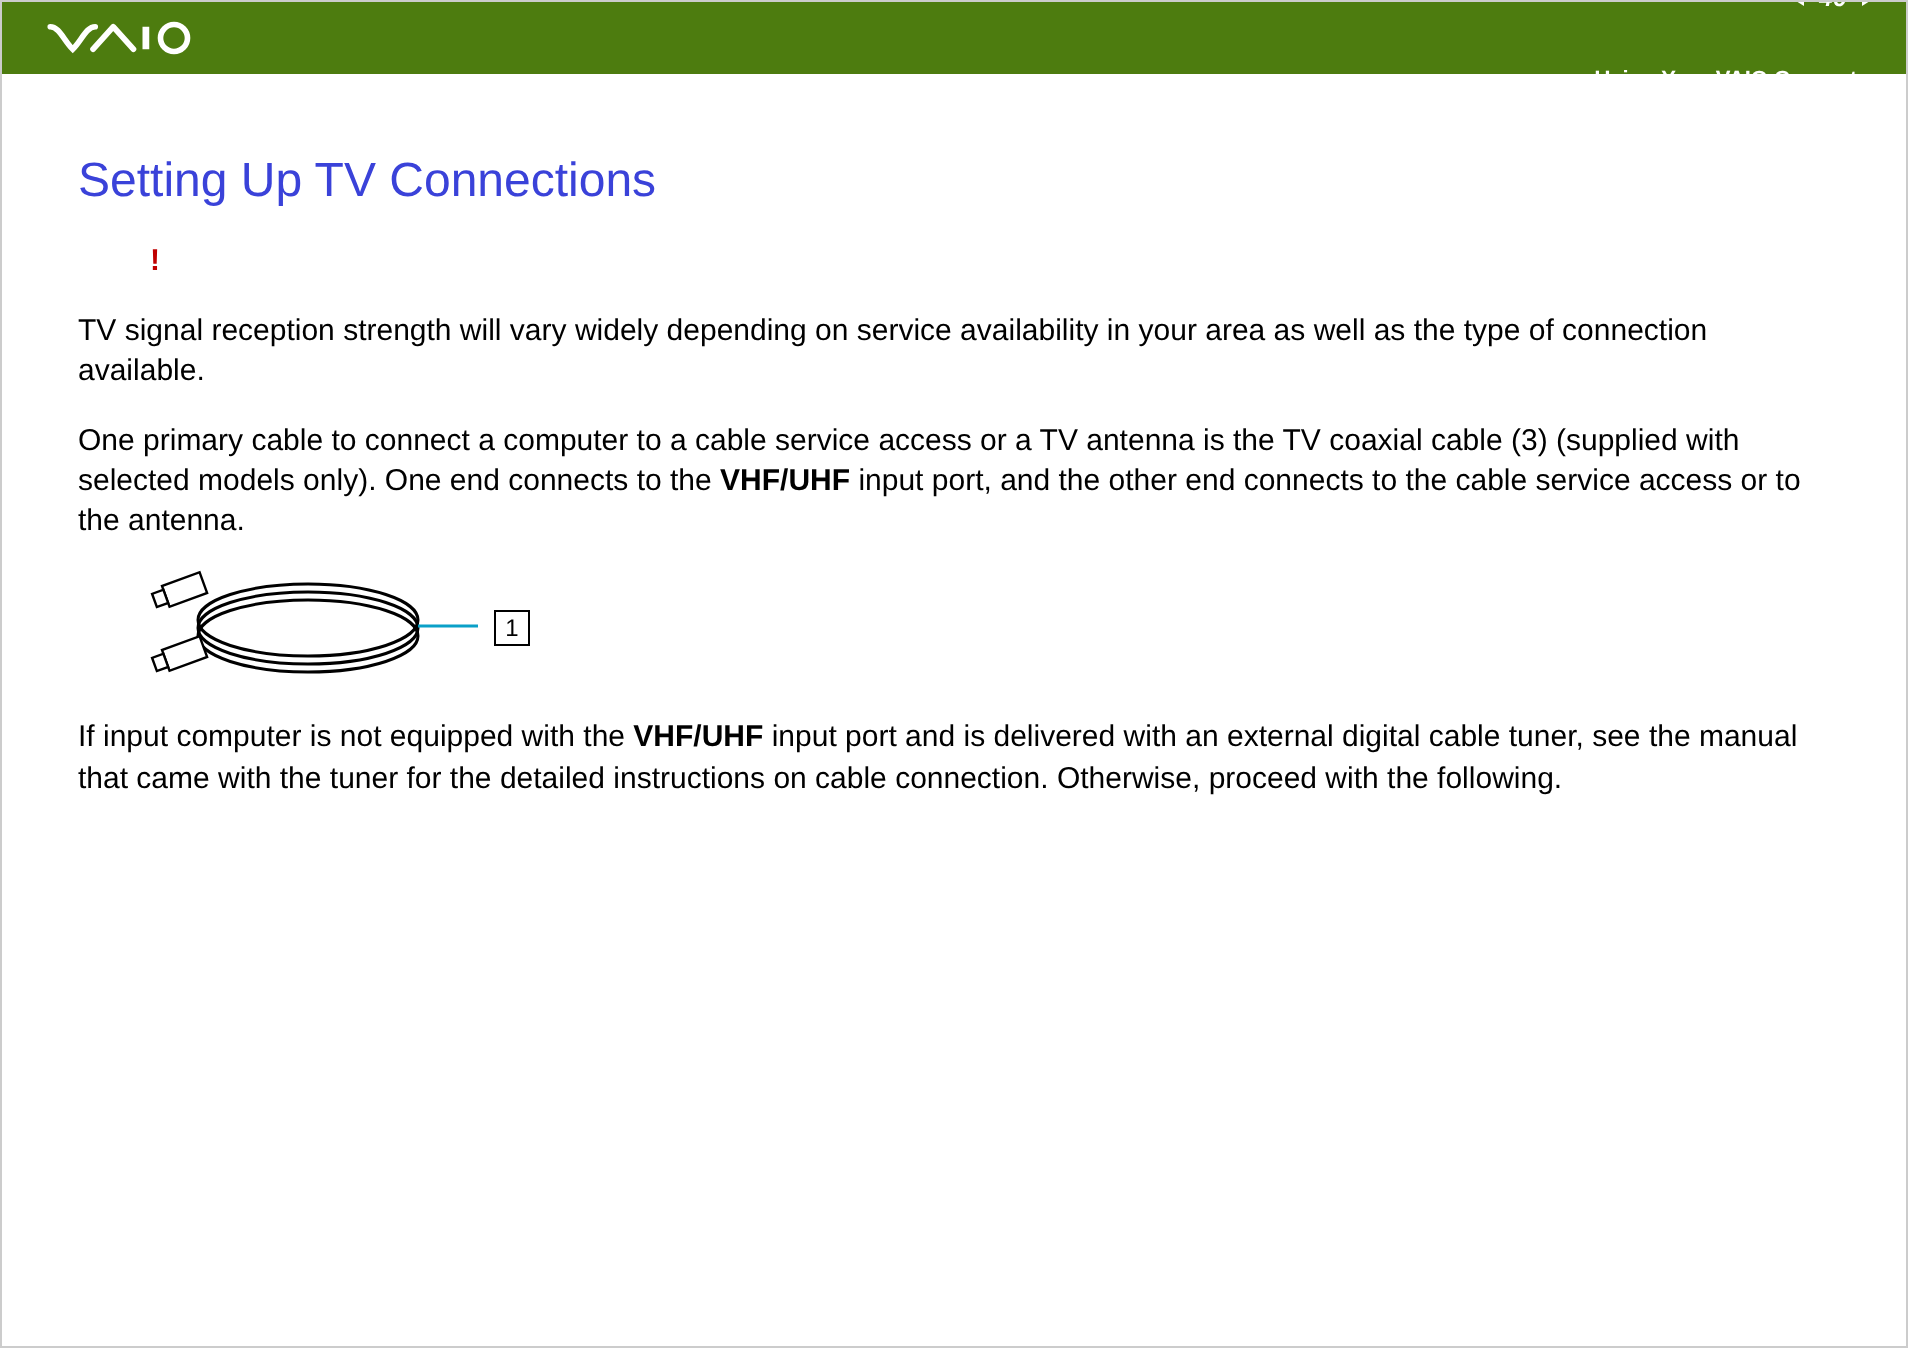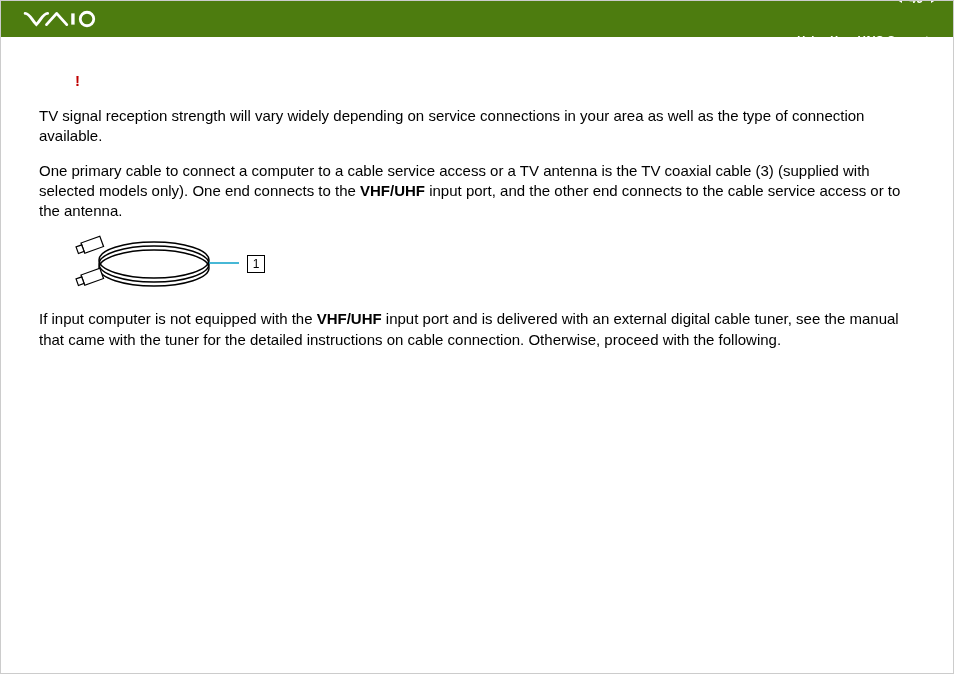--- a/index.html
+++ b/index.html
@@ -120,27 +120,28 @@
         <svg width="10" height="10" viewBox="0 0 10 10">
             <polygon points="2,0 2,10 10,5" fill="#fff"></polygon>
           </svg>
       </span>
     </div>
     <div class="section-label">Using Your VAIO Computer</div>
   </div>
 </div>
 
 <div class="content">
+  <h1 class="title">Setting Up TV Connections</h1>
 
   <div class="warning-row">
     <span class="bang">!</span>
   </div>
 
 
-  <p class="body">TV signal reception strength will vary widely depending on service connections in your area as well as the type of connection available.</p>
+  <p class="body">TV signal reception strength will vary widely depending on service availability in your area as well as the type of connection available.</p>
 
   <p class="body">
     <span>One primary cable to connect a computer to a cable service access or a TV antenna is the TV coaxial cable (3) (supplied with selected models only). One end connects to the </span><span class="bold">VHF/UHF</span><span> input port, and the other end connects to the cable service access or to the antenna.</span>
   </p>
 
   <div class="figure">
     <svg width="170" height="58" viewBox="0 0 170 58">
       <ellipse cx="85" cy="25" rx="55" ry="18" fill="none" stroke="#000" stroke-width="1.5"></ellipse>
       <ellipse cx="85" cy="29" rx="55" ry="18" fill="none" stroke="#000" stroke-width="1.5"></ellipse>
       <ellipse cx="85" cy="33" rx="55" ry="18" fill="none" stroke="#000" stroke-width="1.5"></ellipse>

